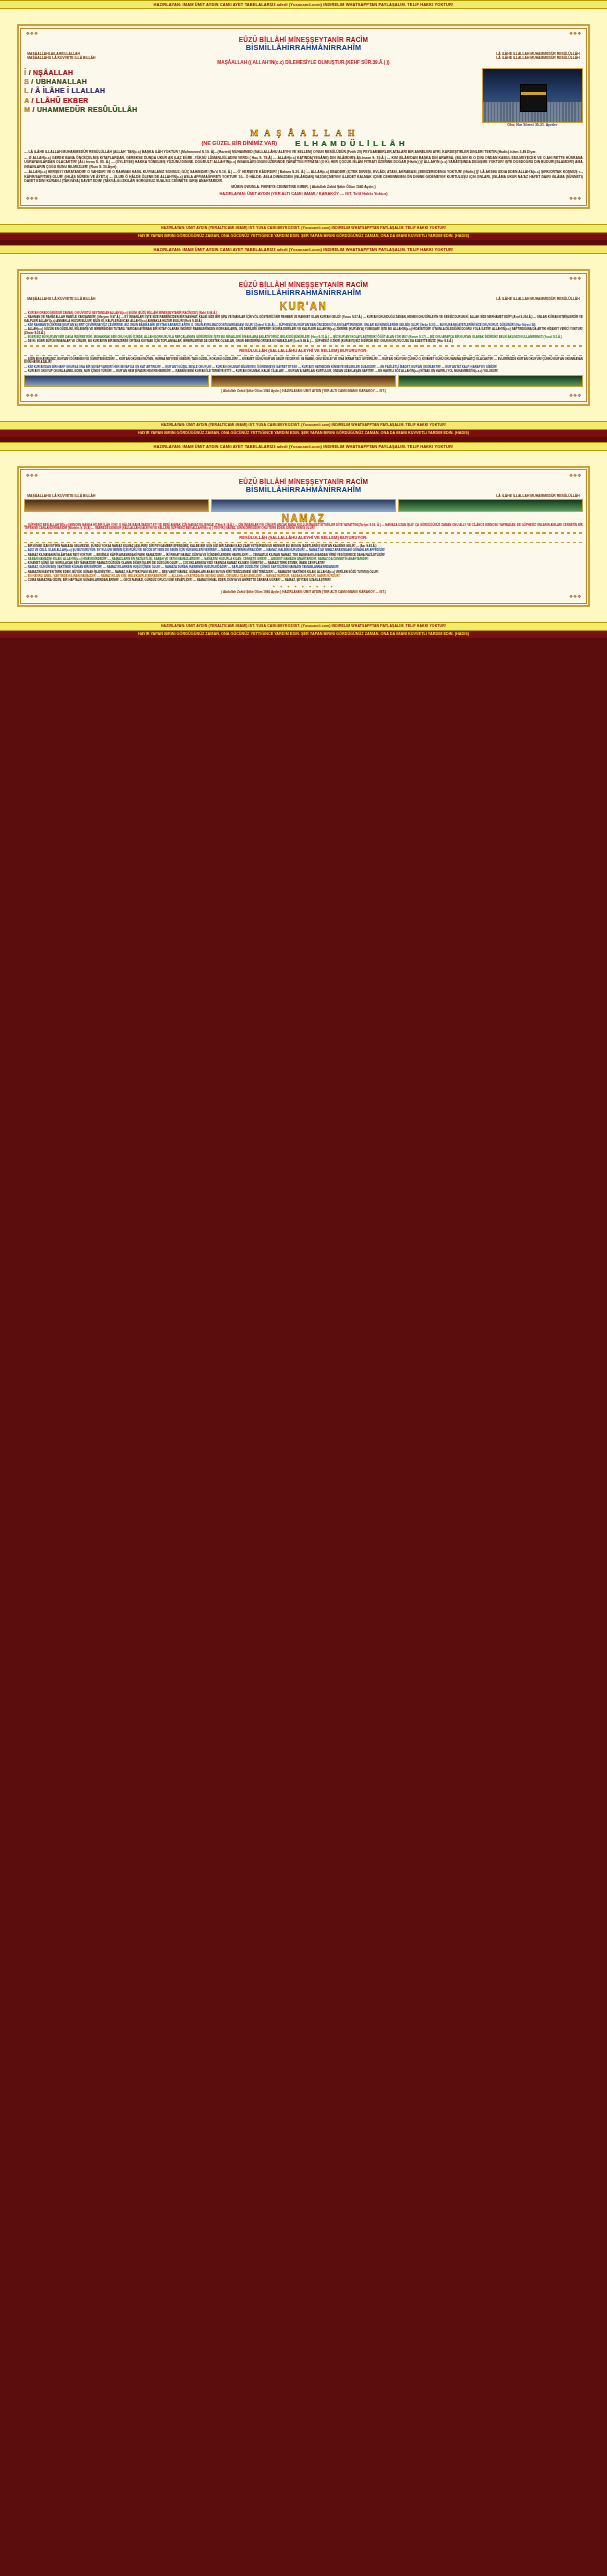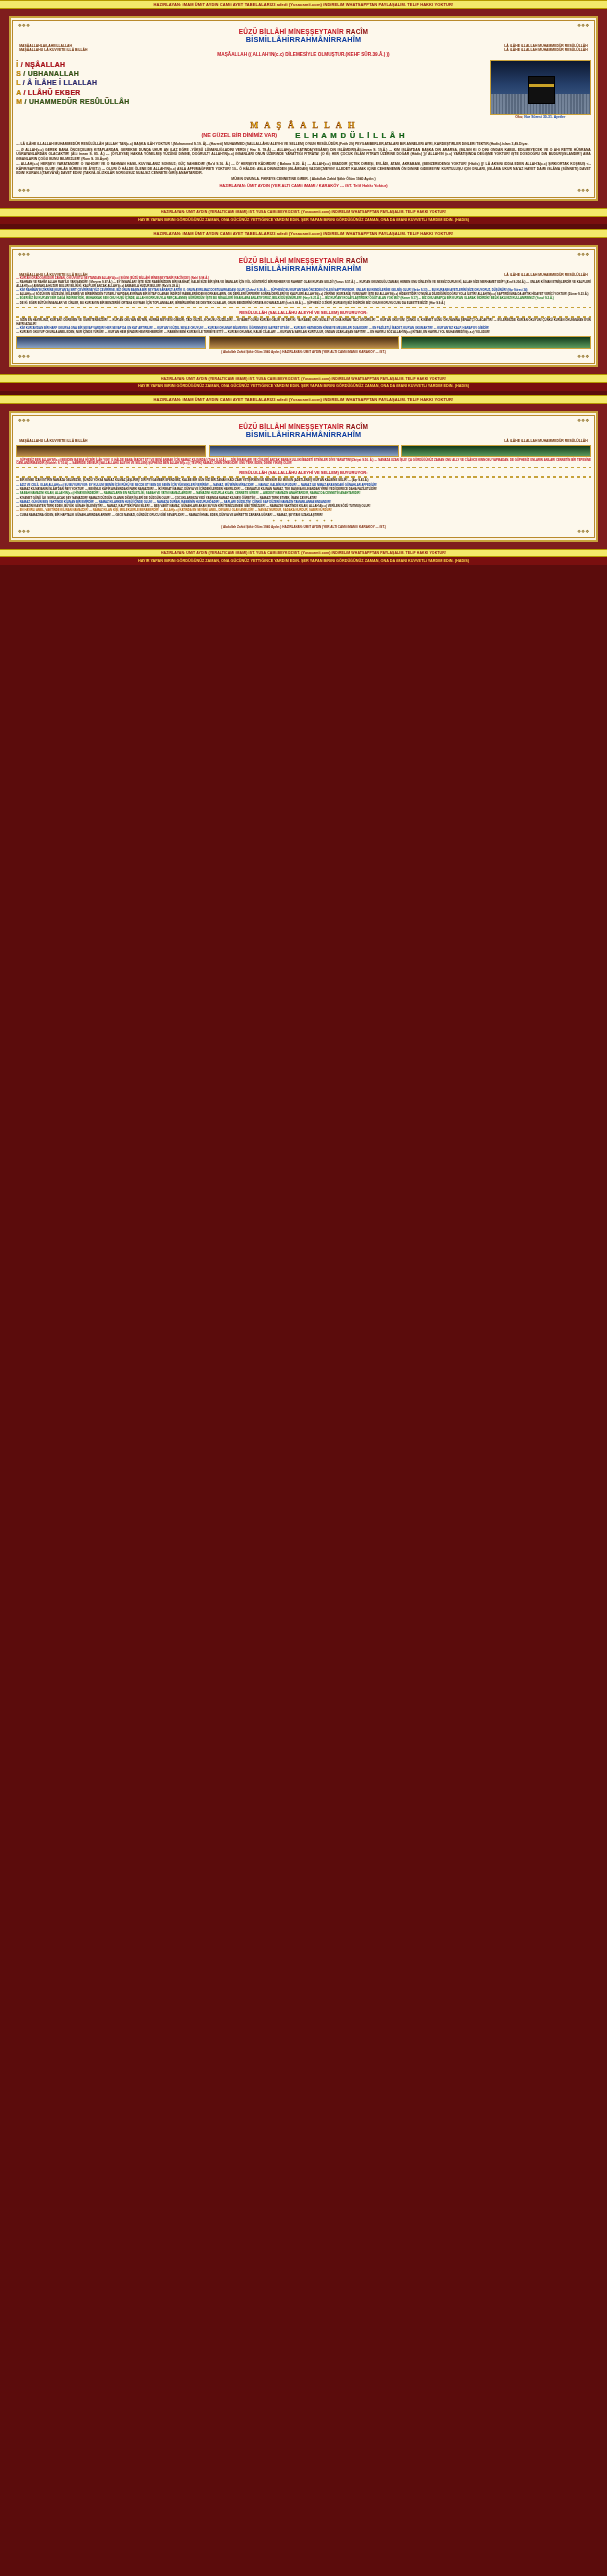--- a/index.html
+++ b/index.html
@@ -4,22 +4,22 @@
 <style>
   * { box-sizing: border-box; }
   html, body { margin:0; padding:0; }
   body {
     width: 607px;
     background: #5b0c0c;
     font-family: "Liberation Sans", sans-serif;
   }
   .page {
     width: 607px;
-    background: #7f1d1d;
-    padding: 4px;
+    background: #fef9c3;
+    padding: 12px;
   }
   
   .strip {
     background: #f3e96a;
     color: #8a0b0b;
     font-size: 4px;
     font-weight: bold;
     text-align: center;
     padding: 1.1px 1.5px;
     letter-spacing: 0.1px;
@@ -325,20 +325,21 @@
         </div>
         <div class="l2">
           <span>BİSMİLLÂHİRRAHMÂNİRRAHÎM</span>
         </div>
       </div>
       <div class="subline">
         <span>MAŞÂALLAHU LÂ KUVVETE İLLÂ BİLLÂH</span>
         <span>LÂ İLÂHE İLLALLAH MUHAMMEDÜR RESÛLÜLLÂH</span>
       </div>
 
+      <div class="headline-kuran">KUR'AN</div>
 
       <div class="dense">
         <p class="r">--- KUR'AN ORADOĞRUDUR ZAMAN, O KUVVETLİ ŞEYTANDAN ALLAH'A(c.c) SIĞINI (EÛZÜ BİLLÂHİ MİNEŞŞEYTANİR RACÎM  DE!)  (Nahl S.98.Â.)</p>
       </div>
 
       <div class="dense">
         <p>--- RAHMAN VE RAHÎM ALLAH RAB'İLE YAKIŞANDIR! ( Meryem S.97.Â.) --- EY İNSANLAR! İŞTE SİZE RABBİNİZDEN BİR NASİHAT, KALBİ SİZE BİR ŞİFA VE İMANLAR İÇİN VÖL GÖSTERİCİ BİR REHBER VE RAHMET OLAN KUR'AN GELDİ! (Yunus S.57.Â.) --- KUR'AN OKUNDUĞU ZAMAN, HEMEN ONU DİNLEYİN VE SESSİZ DURUN Kİ, ALLAH SİZE MERHAMET EDİP! (A'raf S.204.Â.) --- ONLAR Kİ İMAN ETMİŞLERDİR VE KALPLERİ ALLAH'I(c.c) ANMAKLA HUZUR BULUR! BİLİN Kİ, KALPLER ANCAK ALLAH'I(c.c) ANMAKLA HUZUR BULUR! (Ra'd S.28.Â.)</p>
         <p class="b2">--- KİM RAHMÂN'IN ZİKRİNE (KUR'AN'A) SIRT ÇEVİRİRSE/YÜZ ÇEVİRİRSE, BİZ ONUN BAŞINA BİR ŞEYTAN SARARIZ! ARTIK O, ONUN AYRILMAZ DOSTU/ARKADAŞI OLUR! (Zuhruf S.36.Â) --- ŞÜPHESİZ BU KUR'AN'DAN ÖNCEDEN ÖYLESİ SAPTIRMIŞDIR. ONLAR BU KENDİLERİNE GELMİŞ OLUR! (Sebe S.33) --- BU KURANIN AYETLERİNİ SİZE OKUYORUZ, DÜŞÜNÜR! (Nur Süresi 34)</p>
         <p>--- ALLAH(c.c) SÖZÜN EN GÜZELİNİ, İKİLENMİŞ VE BİRBİRİNDEN TUTARLI YAPIDAN AYRINAN BİR KİTAP OLARAK İNDİRDİ! RABBLERİNDEN KORKANLARIN, ON DERİLERİ ÜRPERİR! SONRA DERİLERİ VE KALPLERİ ALLAH'IN(c.c) ZİKRİNE (KUR'AN'A) YUMUŞAR! İŞTE BU ALLAH'IN(c.c) HİDAYETİDİR! O'NUNLA DİLEDİĞİNİ DOĞRU YOLA İLETİR! ALLAH'IN(c.c) SAPTIRDIĞINA DA ARTIK HİDAYET VERİCİ YOKTUR! (Zümer S.23.Â.)</p>
         <p class="g2">--- EĞER BİZ BU KUR'AN'I BİR DAĞA İNDİRSEYDİK, MUHAKKAK SEN ONU HUŞÛ İÇİNDE, ALLAH KORKUSUYLA PARÇALANMIŞ GÖRÜRDÜN!  İŞTE BU MİSALLERİ İNSANLARA ANLATIYORUZ, BELKİ DÜŞÜNÜRLER! (Haşr S.21.Â.) --- BİZ KUR'AN'I KOLAYLAŞTIRDIK! ÖĞÜT ALAN YOK MU? (Kamer S.17) --- BİZ ONU ARAPÇA BİR KUR'AN OLARAK İNDİRDİK! BELKİ AKLINIZI KULLANIRSINIZ! (Yusuf S.2.Â.)</p>
@@ -406,20 +407,21 @@
         <span>MAŞÂALLAHU LÂ KUVVETE İLLÂ BİLLÂH</span>
         <span>LÂ İLÂHE İLLALLAH MUHAMMEDÜR RESÛLÜLLÂH</span>
       </div>
 
       <div class="mini-img-row">
         <div class="mini-img m2"></div>
         <div class="mini-img"></div>
         <div class="mini-img m3"></div>
       </div>
 
+      <div class="headline-namaz">NAMAZ</div>
 
       <div class="dense">
         <p class="r">--- ŞÜPHESİZ BEN ALLAH'IM(c.c) BENDEN BAŞKA HİÇBİR İLÂH YOK! O HÂLDE BANA İBADET ET! VE BENİ ANMAK İÇİN NAMAZ KILIŞINDA! (Tâhâ S.14.Â.) --- DİN İNSANLARI VE CİNLERİ ANCAK BANA KULLUK/İBADETİ ETSİNLER DİYE YARATTIM!(Zâriyat S.56. Â.) --- NAMAZA UZAN İŞLE! ÇA GÖRDÜĞÜNÜZ ZAMAN ONU ALLY VE CİLÂNCE KIMNOSU YAPMADAN. DE GÜPHESİZ ONLARIN ANILARI CENNETİN BİR TEPESİNE CANLANDIRMASIDIR (Müddes S. 50.Â) --- SABREDE DENEUR (SALLALLÂHU ALEYHİ VE SELLEM) ŞÜPHESİZ BEN ALLAH'IM(c.c) ( TEVFİK) NAMAZ, DİNİN DİREĞİDİR! ONU TERK EDEN, DİNİNİ YIKMIŞ OLUR!</p>
       </div>
 
       <div class="sep"></div>
       <div class="mid-title">RESÛLULLÂH (SALLALLÂHU ALEYHİ VE SELLEM) BUYURUYOR:</div>
       <div class="sep"></div>
 
       <div class="dense">

